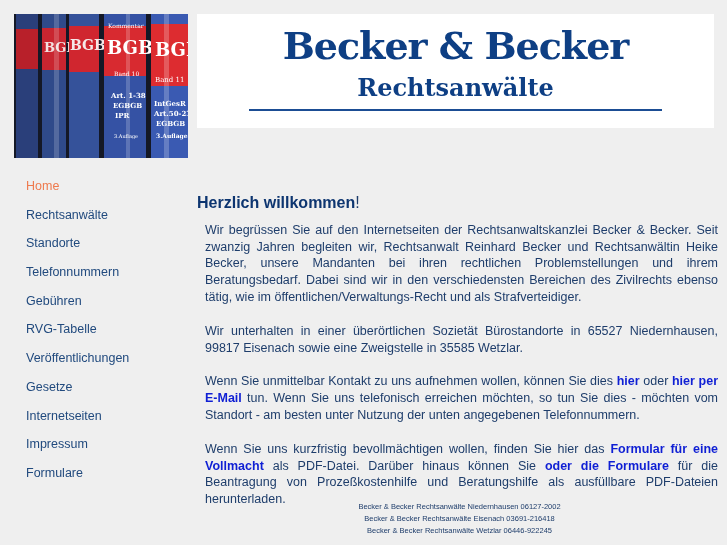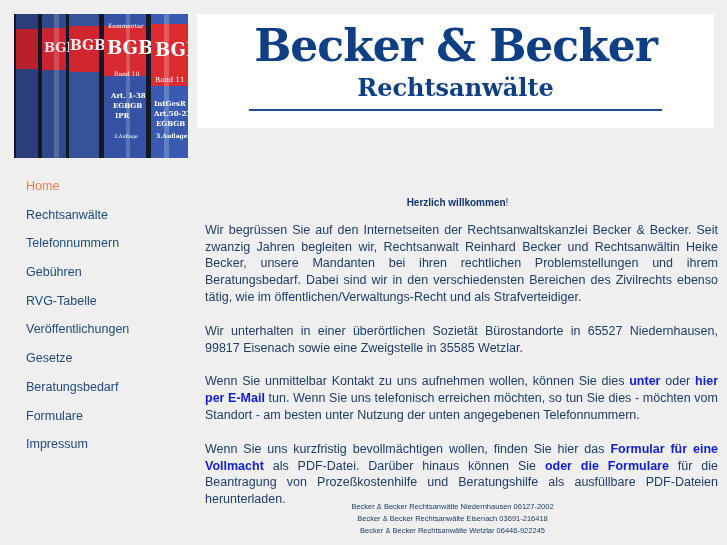--- a/index.html
+++ b/index.html
@@ -37,21 +37,21 @@
       background: #ffffff;
     }
     .logo-title {
       position: absolute;
       left: 0;
       width: 517px;
       top: 4px;
       text-align: center;
       font-family: "DejaVu Serif", "Liberation Serif", serif;
       font-weight: bold;
-      font-size: 44px;
+      font-size: 38px;
       letter-spacing: -1px;
       color: #0e3f84;
       line-height: 56px;
     }
     .logo-sub {
       position: absolute;
       left: 0;
       width: 517px;
       top: 58px;
       text-align: center;
@@ -91,39 +91,39 @@
     .content {
       position: absolute;
       left: 197px;
       top: 195px;
       width: 521px;
       font-size: 12.5px;
       color: #1e3d6b;
       line-height: 16.8px;
     }
     .welcome {
-      text-align: center;
+      text-align: left;
       margin: 0 0 10px 0;
       font-weight: normal;
-      font-size: 10px;
+      font-size: 16px;
       color: #1e3d6b;
     }
     .welcome b { color: #0d3570; }
     .content p {
       margin: 0 0 17px 8px;
       text-align: justify;
     }
     .content a {
       color: #0f1fd4;
       font-weight: bold;
       text-decoration: none;
     }
     .footer {
       position: absolute;
-      left: 192px;
+      left: 199px;
       width: 521px;
       top: 501px;
       text-align: center;
       font-size: 7.5px;
       line-height: 12px;
       color: #1e3d6b;
     }
   </style>
 </head>
 <body>
@@ -172,38 +172,39 @@
 
   <div class="logo-box">
     <div class="logo-title">Becker &amp; Becker</div>
     <div class="logo-sub">Rechtsanwälte</div>
     <div class="logo-rule"></div>
   </div>
 
   <ul class="nav">
     <li class="active">Home</li>
     <li>Rechtsanwälte</li>
+    <li>Standorte</li>
     <li>Telefonnummern</li>
     <li>Gebühren</li>
     <li>RVG-Tabelle</li>
     <li>Veröffentlichungen</li>
     <li>Gesetze</li>
-    <li>Beratungsbedarf</li>
+    <li>Internetseiten</li>
+    <li>Impressum</li>
     <li>Formulare</li>
-    <li>Impressum</li>
   </ul>
 
   <div class="content">
     <div class="welcome"><b>Herzlich willkommen</b><span>!</span></div>
 
     <p>Wir begrüssen Sie auf den Internetseiten der Rechtsanwaltskanzlei Becker &amp; Becker. Seit zwanzig Jahren begleiten wir, Rechtsanwalt Reinhard Becker und Rechtsanwältin Heike Becker, unsere Mandanten bei ihren rechtlichen Problemstellungen und ihrem Beratungsbedarf. Dabei sind wir in den verschiedensten Bereichen des Zivilrechts ebenso tätig, wie im öffentlichen/Verwaltungs-Recht und als Strafverteidiger.</p>
 
     <p>Wir unterhalten in einer überörtlichen Sozietät Bürostandorte in 65527 Niedernhausen, 99817 Eisenach sowie eine Zweigstelle in 35585 Wetzlar.</p>
 
-    <p><span>Wenn Sie unmittelbar Kontakt zu uns aufnehmen wollen, können Sie dies </span><a href="#">unter</a><span> oder </span><a href="#">hier per E-Mail</a><span> tun. Wenn Sie uns telefonisch erreichen möchten, so tun Sie dies - möchten vom Standort - am besten unter Nutzung der unten angegebenen Telefonnummern.</span></p>
+    <p><span>Wenn Sie unmittelbar Kontakt zu uns aufnehmen wollen, können Sie dies </span><a href="#">hier</a><span> oder </span><a href="#">hier per E-Mail</a><span> tun. Wenn Sie uns telefonisch erreichen möchten, so tun Sie dies - möchten vom Standort - am besten unter Nutzung der unten angegebenen Telefonnummern.</span></p>
 
     <p><span>Wenn Sie uns kurzfristig bevollmächtigen wollen, finden Sie hier das </span><a href="#">Formular für eine Vollmacht</a><span> als PDF-Datei. Darüber hinaus können Sie </span><a href="#">oder die Formulare</a><span> für die Beantragung von Prozeßkostenhilfe und Beratungshilfe als ausfüllbare PDF-Dateien herunterladen.</span></p>
   </div>
 
   <div class="footer">
     <div>Becker &amp; Becker Rechtsanwälte Niedernhausen 06127-2002</div>
     <div>Becker &amp; Becker Rechtsanwälte Eisenach 03691-216418</div>
     <div>Becker &amp; Becker Rechtsanwälte Wetzlar 06446-922245</div>
   </div>
 

